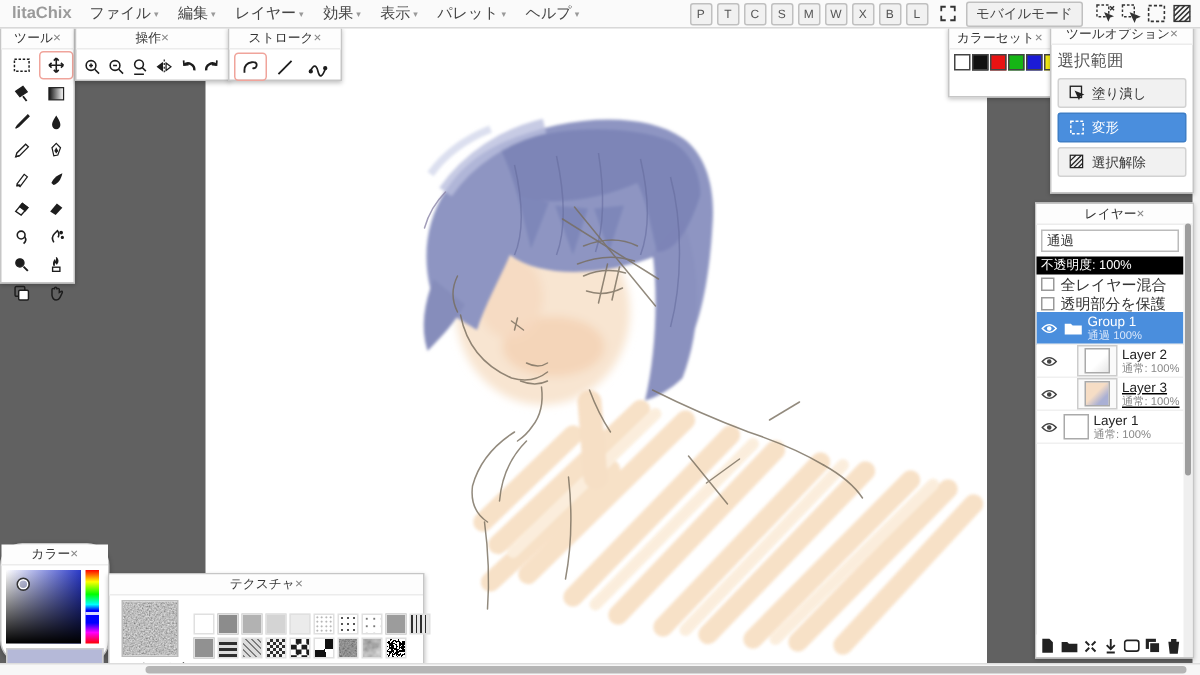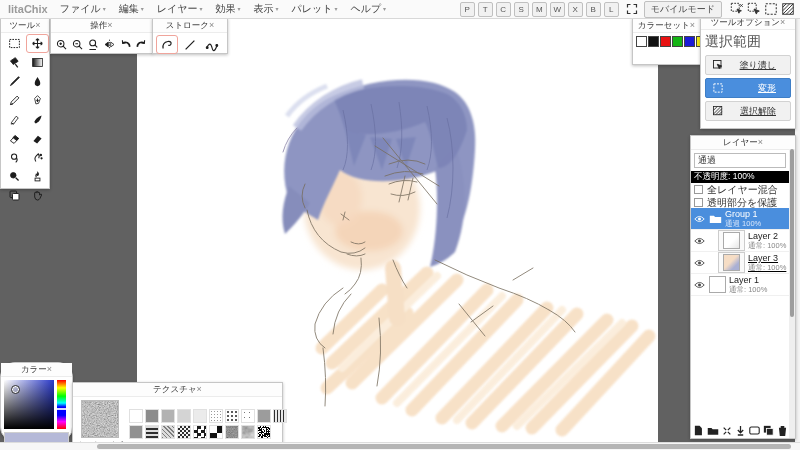--- a/index.html
+++ b/index.html
@@ -31,25 +31,25 @@
   .tcell.sel{border-color:#f0a49b;}
   .irow{display:flex;align-items:center;padding:2px 3px;color:#1d1d1d;}
   .irow .tcell{width:13px;margin-right:1px;}
   .srow .tcell{width:20px;}
   
   .cs-body{display:flex;padding:3px 3px 4px 3px;}
   .cs-sw{width:9px;height:9px;border:1px solid #444;margin-right:1px;}
   .cs-col{display:flex;flex-direction:column;margin-left:3px;line-height:9px;font-size:10px;color:#333;}
   .cs-col span{height:11px;text-align:center;}
   
-  .to-section{font-size:14px;color:#555;padding:3px 4px 1px 4px;}
+  .to-section{font-size:11px;color:#555;padding:3px 4px 1px 4px;}
   .to-btn{margin:3px 4px;height:18px;border:1px solid #d2d2d2;background:#f1f1f1;border-radius:2px;
           display:flex;align-items:center;font-size:9px;color:#333;}
   .to-btn .bic{width:16px;display:flex;justify-content:center;margin:0 2px 0 4px;color:#222;}
-  .to-btn .blabel{flex:1;text-align:right;margin-right:14px;text-decoration:underline;}
+  .to-btn .blabel{flex:1;text-align:left;margin-right:14px;}
   .to-btn.active{background:#4a8edd;border-color:#3e7ec6;color:#fff;}
   .to-btn.active .bic{color:#fff;}
   
   .ly-blend{margin:3px;height:13px;border:1px solid #bbb;font-size:9px;color:#333;display:flex;align-items:center;padding-left:3px;background:#fff;}
   .ly-opacity{height:12px;background:#000;color:#fff;font-size:8.5px;display:flex;align-items:center;padding-left:3px;}
   .ly-opt{display:flex;align-items:center;height:13px;padding-left:3px;font-size:10px;color:#333;}
   .ly-chk{width:7px;height:7px;border:1px solid #999;background:#fff;margin-right:4px;}
   .ly-list{position:absolute;top:72px;left:0;right:6px;bottom:16px;overflow:hidden;}
   .ly-row{display:flex;align-items:center;height:21px;background:#fff;border-bottom:1px solid #f0f0f0;padding-left:2px;}
   .ly-row.sel{background:#4a8edd;color:#fff;}

